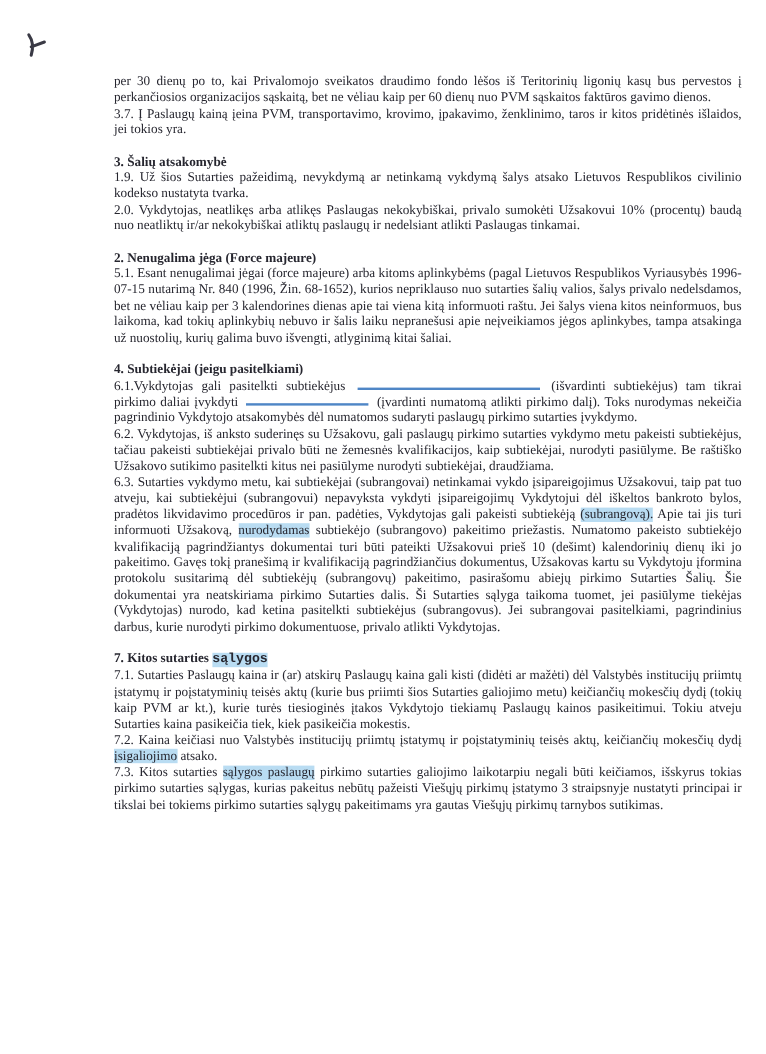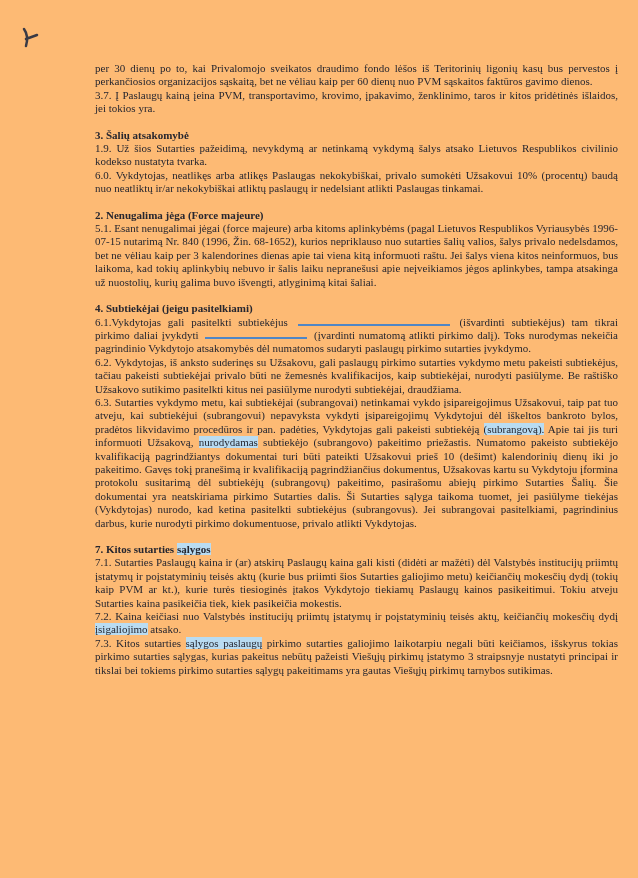--- a/index.html
+++ b/index.html
@@ -1,19 +1,19 @@
 <!DOCTYPE html>
 <html><head>
 <meta charset="utf-8">
 <style>
   * { box-sizing: border-box; }
   html, body { margin:0; padding:0; background:#d9d9d9; }
   .page {
     width:638px; height:878px; margin:0 auto; position:relative;
-    background:#fdba74; overflow:hidden;
+    background:#ffffff; overflow:hidden;
     font-family:"Liberation Serif", serif; color:#26262f;
   }
   .content { position:absolute; left:95px; top:62px; width:523px; }
   .para { margin:0; font-size:11px; line-height:13.4px; text-align:justify; }
   .heading { margin:13px 0 0 0; font-size:11px; line-height:13.4px; font-weight:bold; }
   .hl { background:#b9dcf2; }
   .blank {
     display:inline-block; height:8px; margin:0 3px;
     border-bottom:2px solid #4f86c6; vertical-align:baseline;
   }
@@ -28,29 +28,29 @@
     <path d="M4 3 Q9 10 6 20 M6 13 L17 9" fill="none" stroke-width="2.5" stroke-linecap="round" stroke="#3a3a45"></path>
   </svg>
 
   <div class="content">
 
     <p class="para">per 30 dienų po to, kai Privalomojo sveikatos draudimo fondo lėšos iš Teritorinių ligonių kasų bus pervestos į perkančiosios organizacijos sąskaitą, bet ne vėliau kaip per 60 dienų nuo PVM sąskaitos faktūros gavimo dienos.</p>
     <p class="para">3.7. Į Paslaugų kainą įeina PVM, transportavimo, krovimo, įpakavimo, ženklinimo, taros ir kitos pridėtinės išlaidos, jei tokios yra.</p>
 
     <h2 class="heading">3. Šalių atsakomybė</h2>
     <p class="para">1.9. Už šios Sutarties pažeidimą, nevykdymą ar netinkamą vykdymą šalys atsako Lietuvos Respublikos civilinio kodekso nustatyta tvarka.</p>
-    <p class="para">6.0. Vykdytojas, neatlikęs arba atlikęs Paslaugas nekokybiškai, privalo sumokėti Užsakovui 10% (procentų) baudą nuo neatliktų ir/ar nekokybiškai atliktų paslaugų ir nedelsiant atlikti Paslaugas tinkamai.</p>
+    <p class="para">2.0. Vykdytojas, neatlikęs arba atlikęs Paslaugas nekokybiškai, privalo sumokėti Užsakovui 10% (procentų) baudą nuo neatliktų ir/ar nekokybiškai atliktų paslaugų ir nedelsiant atlikti Paslaugas tinkamai.</p>
 
     <h2 class="heading">2. Nenugalima jėga (Force majeure)</h2>
     <p class="para">5.1. Esant nenugalimai jėgai (force majeure) arba kitoms aplinkybėms (pagal Lietuvos Respublikos Vyriausybės 1996-07-15 nutarimą Nr. 840 (1996, Žin. 68-1652), kurios nepriklauso nuo sutarties šalių valios, šalys privalo nedelsdamos, bet ne vėliau kaip per 3 kalendorines dienas apie tai viena kitą informuoti raštu. Jei šalys viena kitos neinformuos, bus laikoma, kad tokių aplinkybių nebuvo ir šalis laiku nepranešusi apie neįveikiamos jėgos aplinkybes, tampa atsakinga už nuostolių, kurių galima buvo išvengti, atlyginimą kitai šaliai.</p>
 
     <h2 class="heading">4. Subtiekėjai (jeigu pasitelkiami)</h2>
     <p class="para"><span>6.1.Vykdytojas gali pasitelkti subtiekėjus </span><span class="blank" style="width: 152px; border-bottom-color: rgb(79, 134, 198);"></span><span> (išvardinti subtiekėjus) tam tikrai pirkimo daliai įvykdyti </span><span class="blank" style="width: 102px; border-bottom-color: rgb(79, 134, 198);"></span><span> (įvardinti numatomą atlikti pirkimo dalį). Toks nurodymas nekeičia pagrindinio Vykdytojo atsakomybės dėl numatomos sudaryti paslaugų pirkimo sutarties įvykdymo.</span></p>
     <p class="para">6.2. Vykdytojas, iš anksto suderinęs su Užsakovu, gali paslaugų pirkimo sutarties vykdymo metu pakeisti subtiekėjus, tačiau pakeisti subtiekėjai privalo būti ne žemesnės kvalifikacijos, kaip subtiekėjai, nurodyti pasiūlyme. Be raštiško Užsakovo sutikimo pasitelkti kitus nei pasiūlyme nurodyti subtiekėjai, draudžiama.</p>
     <p class="para"><span>6.3. Sutarties vykdymo metu, kai subtiekėjai (subrangovai) netinkamai vykdo įsipareigojimus Užsakovui, taip pat tuo atveju, kai subtiekėjui (subrangovui) nepavyksta vykdyti įsipareigojimų Vykdytojui dėl iškeltos bankroto bylos, pradėtos likvidavimo procedūros ir pan. padėties, Vykdytojas gali pakeisti subtiekėją </span><span class="hl" style="background: rgb(185, 220, 242);">(subrangovą).</span><span> Apie tai jis turi informuoti Užsakovą, </span><span class="hl" style="background: rgb(185, 220, 242);">nurodydamas</span><span> subtiekėjo (subrangovo) pakeitimo priežastis. Numatomo pakeisto subtiekėjo kvalifikaciją pagrindžiantys dokumentai turi būti pateikti Užsakovui prieš 10 (dešimt) kalendorinių dienų iki jo pakeitimo.  Gavęs tokį pranešimą ir kvalifikaciją pagrindžiančius dokumentus, Užsakovas kartu su Vykdytoju įformina protokolu susitarimą dėl subtiekėjų (subrangovų) pakeitimo, pasirašomu abiejų pirkimo Sutarties Šalių. Šie dokumentai yra neatskiriama pirkimo Sutarties dalis. Ši Sutarties sąlyga taikoma tuomet, jei pasiūlyme tiekėjas (Vykdytojas) nurodo, kad ketina pasitelkti subtiekėjus (subrangovus). Jei subrangovai pasitelkiami, pagrindinius darbus, kurie nurodyti pirkimo dokumentuose, privalo atlikti Vykdytojas.</span></p>
 
-    <h2 class="heading"><span>7. Kitos sutarties </span><span class="hl" style="background: rgb(185, 220, 242);">sąlygos</span></h2>
+    <h2 class="heading"><span>7. Kitos sutarties </span><span class="hl" style="background: rgb(185, 220, 242); font-family: Liberation Mono, monospace;">sąlygos</span></h2>
     <p class="para">7.1. Sutarties Paslaugų kaina ir (ar) atskirų Paslaugų kaina gali kisti (didėti ar mažėti) dėl Valstybės institucijų priimtų įstatymų ir poįstatyminių teisės aktų (kurie bus priimti šios Sutarties galiojimo metu) keičiančių mokesčių dydį (tokių kaip PVM ar kt.), kurie turės tiesioginės įtakos Vykdytojo tiekiamų Paslaugų kainos pasikeitimui. Tokiu atveju Sutarties kaina pasikeičia tiek, kiek pasikeičia mokestis.</p>
     <p class="para"><span>7.2. Kaina keičiasi nuo Valstybės institucijų priimtų įstatymų ir poįstatyminių teisės aktų, keičiančių mokesčių dydį </span><span class="hl" style="background: rgb(185, 220, 242);">įsigaliojimo</span><span> atsako.</span></p>
     <p class="para"><span>7.3. Kitos sutarties </span><span class="hl" style="background: rgb(185, 220, 242);">sąlygos paslaugų</span><span> pirkimo sutarties galiojimo laikotarpiu negali būti keičiamos, išskyrus tokias pirkimo sutarties sąlygas, kurias pakeitus nebūtų pažeisti Viešųjų pirkimų įstatymo 3 straipsnyje nustatyti principai ir tikslai bei tokiems pirkimo sutarties sąlygų pakeitimams yra gautas Viešųjų pirkimų tarnybos sutikimas.</span></p>
 
   </div>
 </div>
 
 </body></html>

